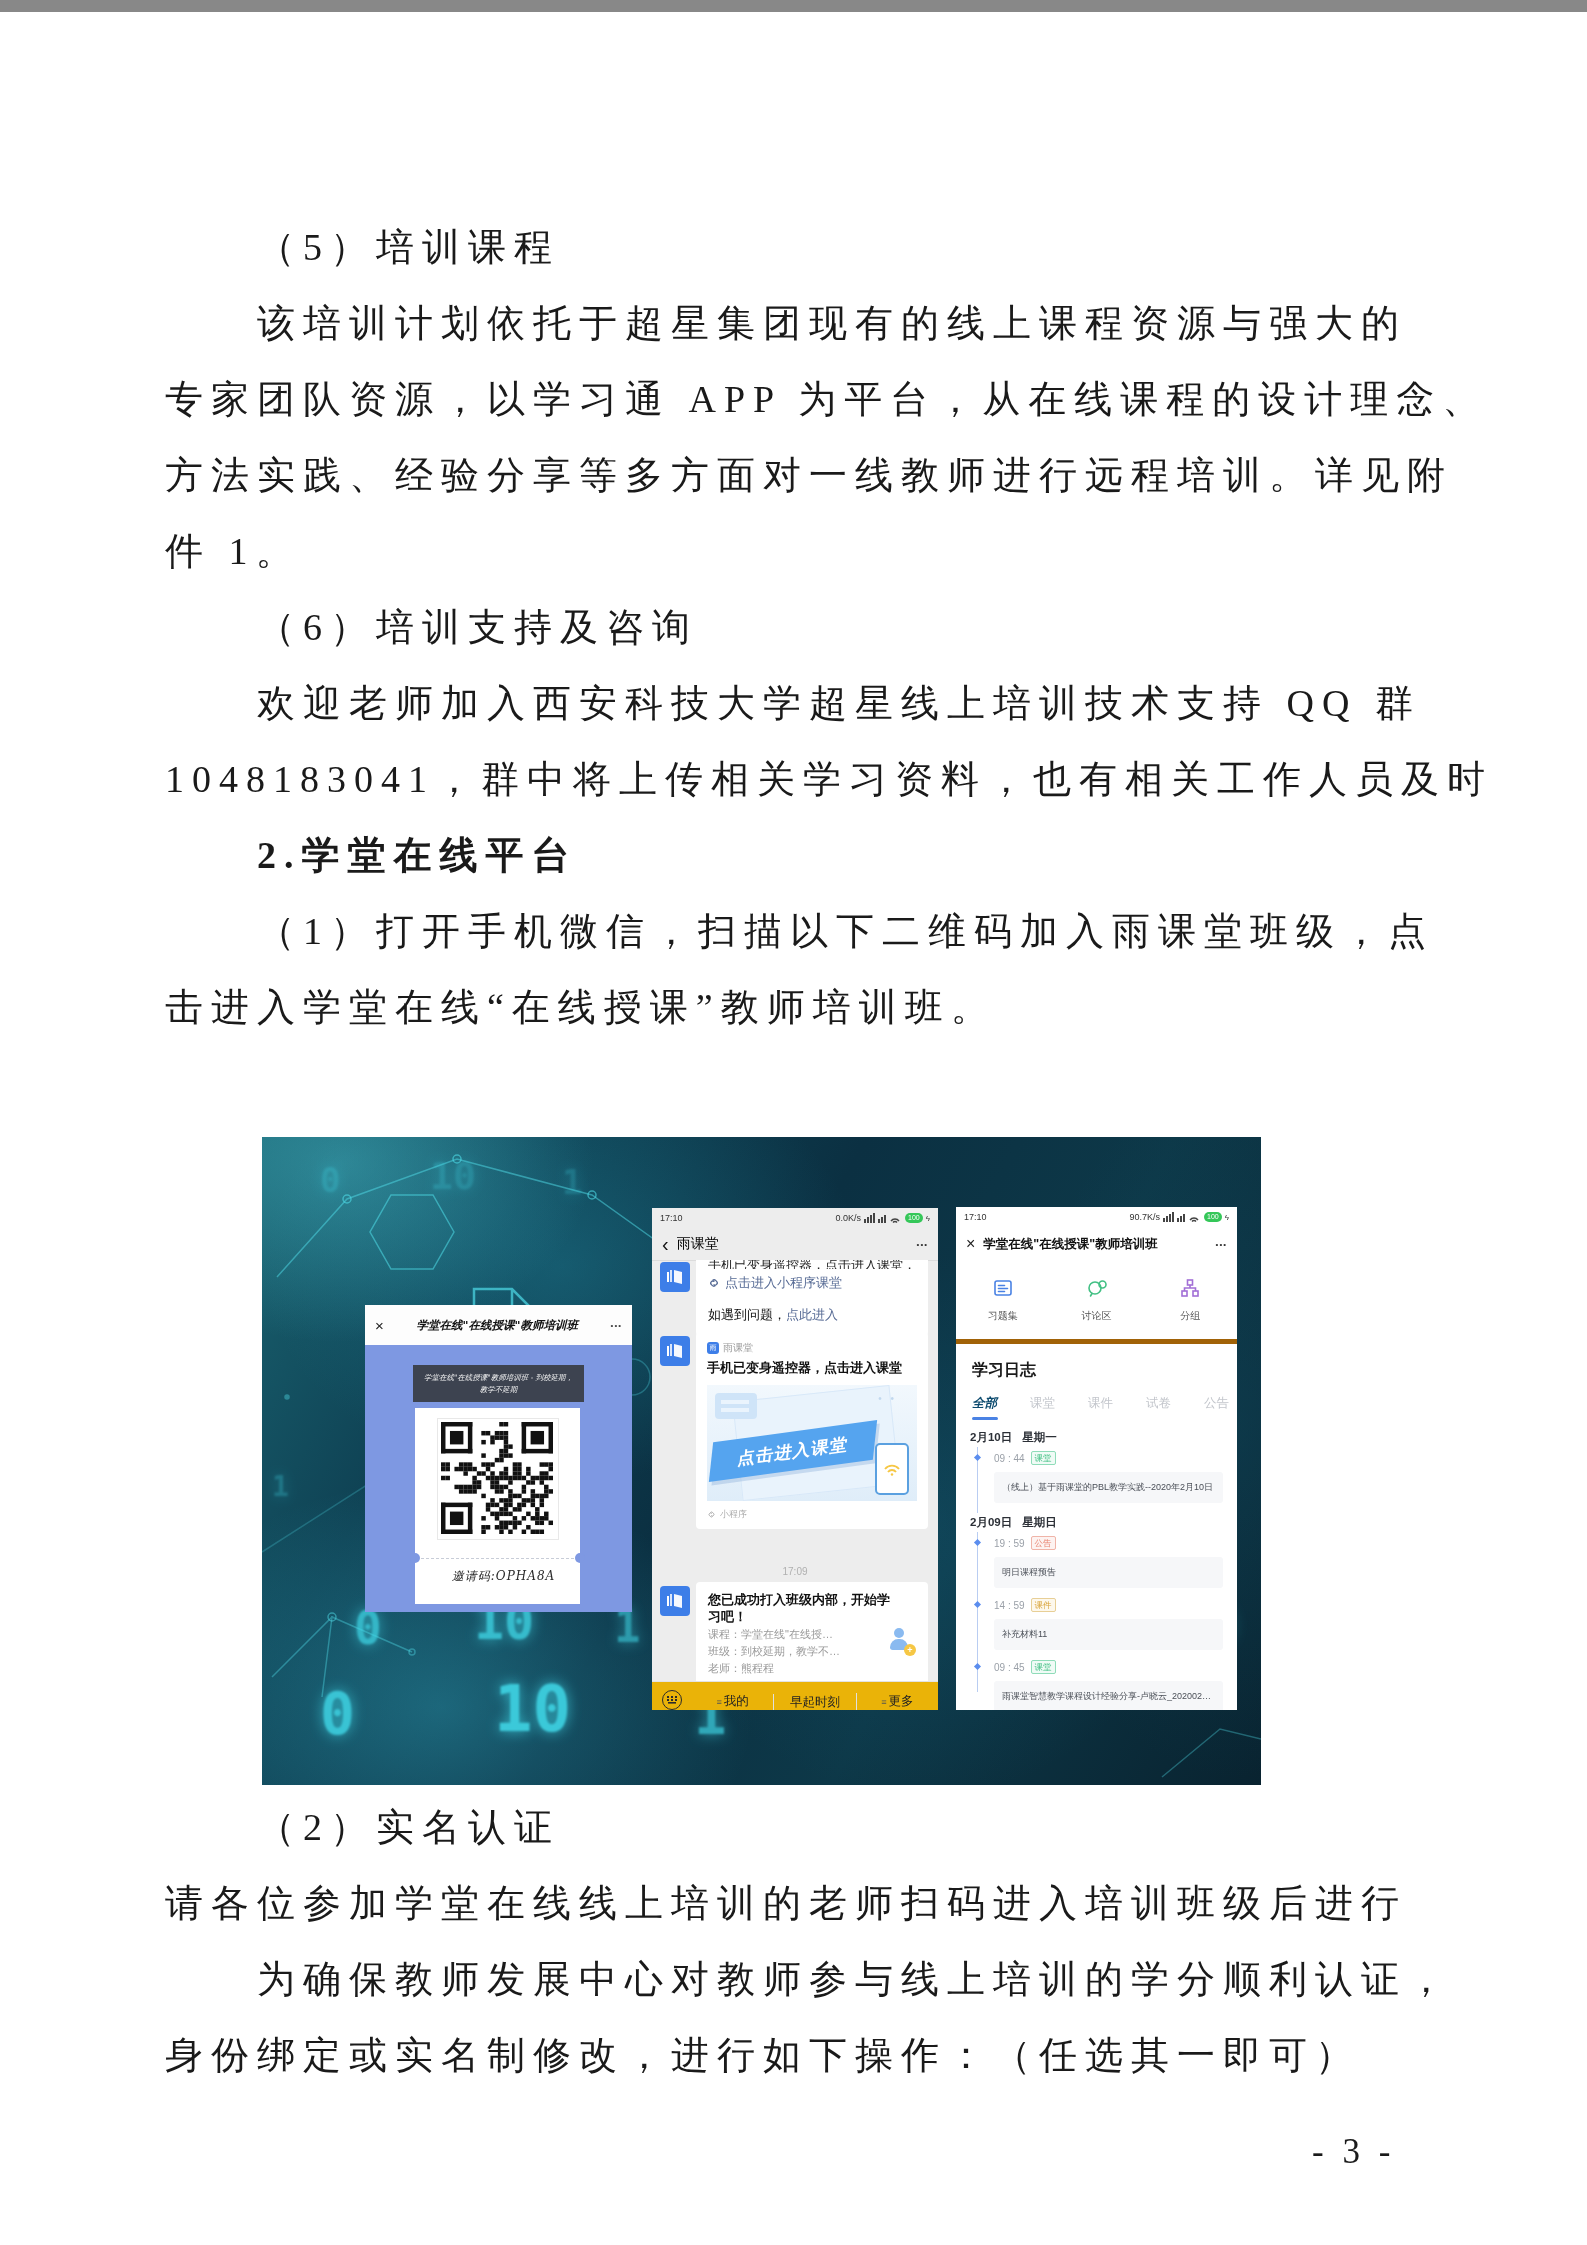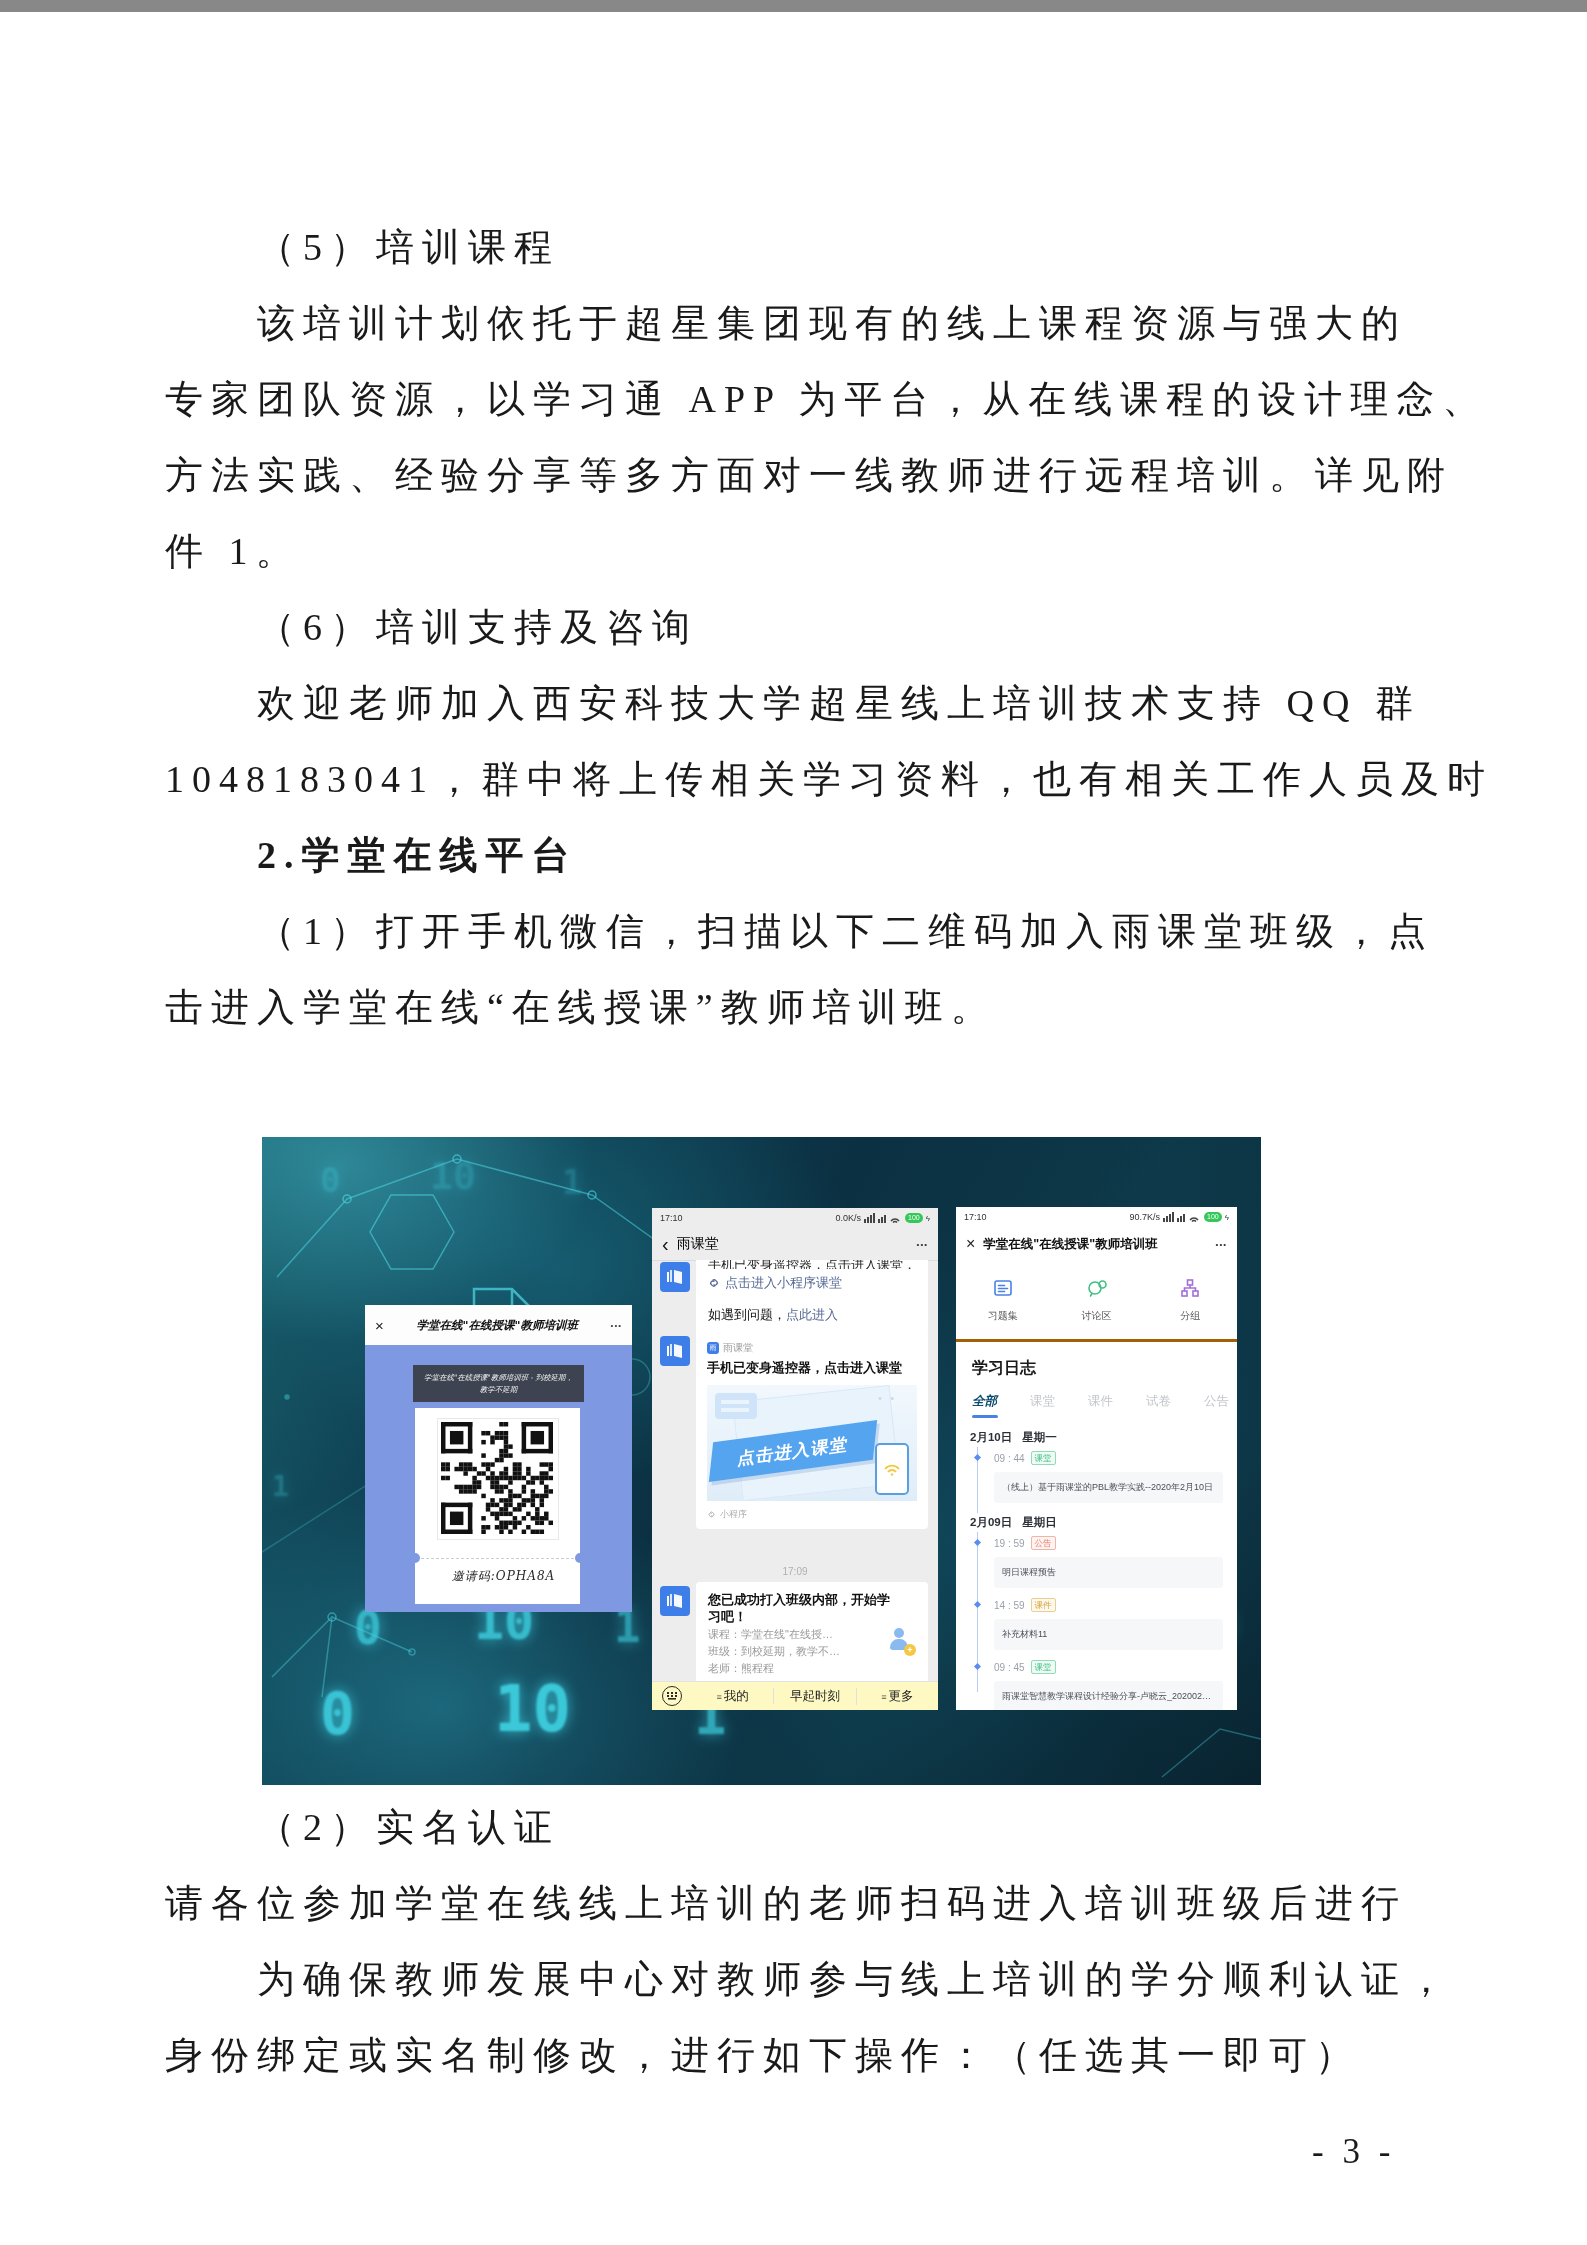--- a/index.html
+++ b/index.html
@@ -89,35 +89,35 @@
   .b2-foot{display:flex;align-items:center;gap:4px;margin-top:7px;font-size:9px;color:#aaa;}
   .tdiv{position:absolute;top:306px;left:0;right:0;text-align:center;font-size:10px;color:#b0b0b0;}
   .b3{top:322px;padding:9px 12px;}
   .b3-title{font-size:13px;font-weight:700;color:#111;line-height:17px;width:190px;}
   .b3-line{font-size:11px;color:#9a9a9a;line-height:15px;margin-top:2px;}
   .b3-person{position:absolute;right:16px;top:46px;width:26px;height:26px;}
   .b3-person .head{position:absolute;left:8px;top:0;width:10px;height:10px;border-radius:50%;background:#8abaf0;}
   .b3-person .bodyp{position:absolute;left:4px;top:11px;width:18px;height:11px;border-radius:9px 9px 3px 3px;background:#8abaf0;}
   .b3-person .plus{position:absolute;right:-4px;bottom:-2px;width:12px;height:12px;border-radius:50%;
                    background:#f6c744;color:#fff;font-size:9px;font-weight:700;display:flex;align-items:center;justify-content:center;}
-  .wx-tabbar{position:absolute;left:0;right:0;bottom:0;height:28px;background:#fef9c3;border-top:1px solid #e3e3e3;
-             display:flex;align-items:center;}
+  .wx-tabbar{position:absolute;left:0;right:0;bottom:0;height:28px;background:#eab308;border-top:1px solid #e3e3e3;
+             display:flex;align-items:flex-end;}
   .kb{width:18px;height:18px;border:1.3px solid #2b2b2b;border-radius:50%;margin:0 10px 0 10px;
       display:flex;align-items:center;justify-content:center;}
   .wx-tab{flex:1;text-align:center;font-size:12.5px;color:#222;border-left:1px solid #e0e0e0;line-height:16px;}
   .wx-tab:first-of-type{border-left:none;}
   .wx-tab .mic{font-size:9px;color:#555;margin-right:2px;}
 
   
   .phone-right{left:694px;top:70px;width:281px;height:503px;background:#fff;}
   .xt-nav{height:34px;display:flex;align-items:center;padding:0 10px;}
   .xt-x{font-size:16px;color:#222;}
   .xt-title{font-size:12.5px;font-weight:700;color:#111;margin-left:8px;white-space:nowrap;overflow:hidden;}
   .xt-dots{margin-left:auto;font-size:8px;color:#333;letter-spacing:1px;}
-  .features{height:78px;display:flex;border-bottom:3px solid #a16207;}
+  .features{height:78px;display:flex;border-bottom:5px solid #a16207;}
   .feat{flex:1;display:flex;flex-direction:column;align-items:center;justify-content:center;gap:6px;}
   .feat-label{font-size:10px;color:#555;}
   .xt-section{margin:16px 0 0 16px;font-size:16px;font-weight:700;color:#1a1a1a;}
   .xt-tabs{display:flex;gap:33px;margin:14px 0 0 16px;font-size:12.5px;}
   .xt-tab{color:#c3c6cc;position:relative;padding-bottom:8px;}
   .xt-tab.active{color:#0c4a6e;font-weight:700;font-style:italic;}
   .xt-tab.active:after{content:"";position:absolute;left:0;bottom:0;width:26px;height:3px;background:#4a82e4;border-radius:2px;}
   .timeline{position:absolute;left:0;right:0;top:212px;bottom:0;overflow:hidden;}
   .rail{position:absolute;left:21px;top:26px;bottom:18px;width:1px;background:#b9cdf2;}
   .tl-date-row{margin:9px 0 4px 14px;position:relative;z-index:2;background:#fff;font-size:11.5px;

